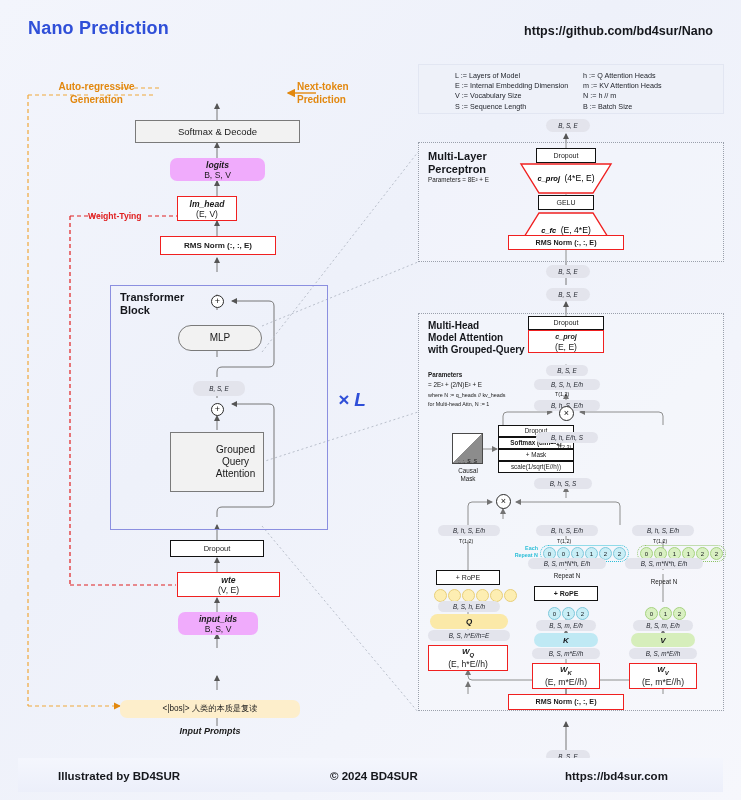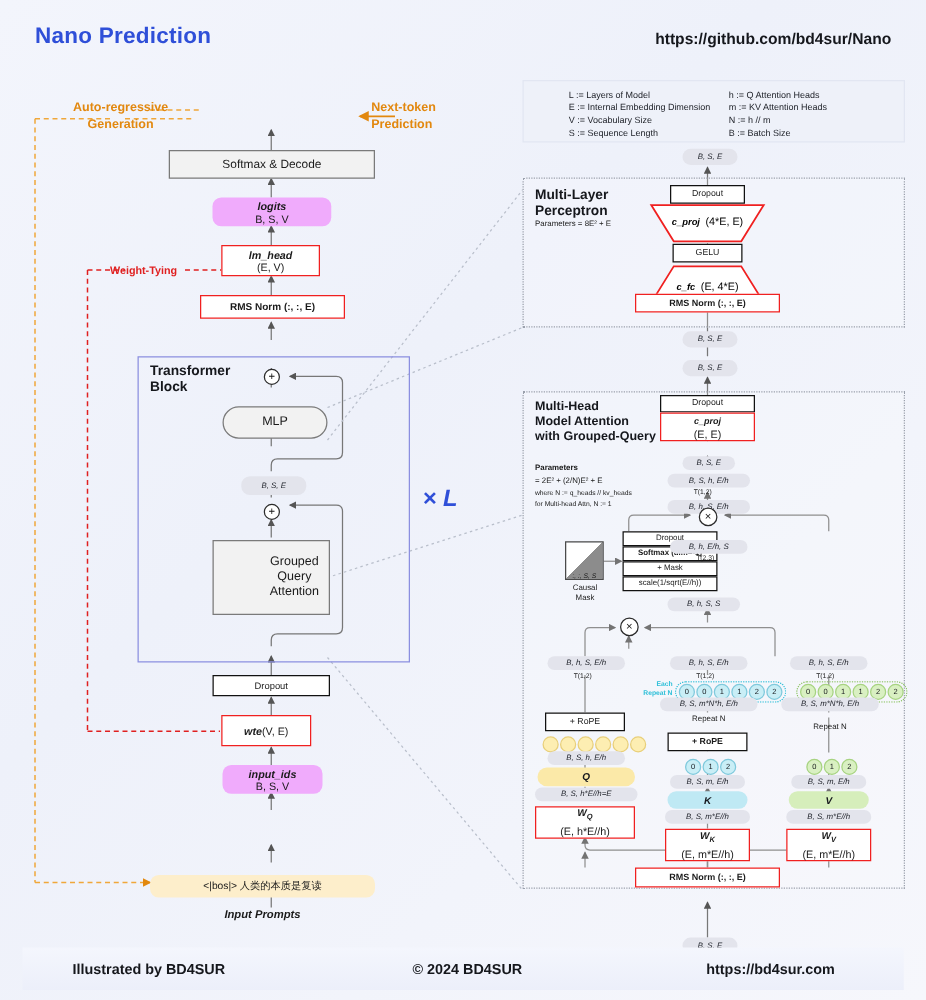--- a/index.html
+++ b/index.html
@@ -270,21 +270,21 @@
     <span class="lbl" style="font-size:9.5px;">Softmax &amp; Decode</span>
   </div>
 
   <div class="abs box grey" style="left:170px;top:158px;width:95px;height:23px;flex-direction:column;">
     <span class="lbl ital">logits</span>
     <span class="lbl sub">B, S, V</span>
   </div>
 
   <div class="abs tx rd" style="left:88px;top:211px;">Weight-Tying</div>
 
-  <div class="abs box red" style="left:177px;top:196px;width:79px;height:25px;flex-direction:column;">
+  <div class="abs box red" style="left:177px;top:196px;width:60px;height:25px;flex-direction:column;">
     <span class="lbl ital">lm_head</span>
     <span class="lbl sub">(E, V)</span>
   </div>
 
   <div class="abs box red" style="left:160px;top:236px;width:116px;height:19px;">
     <span class="lbl" style="font-weight:bold;font-size:8px;">RMS Norm (:, :, E)</span>
   </div>
 
   <div class="abs box lavender" style="left:110px;top:285px;width:218px;height:245px;"></div>
   <div class="abs tx hd" style="left:120px;top:291px;white-space:pre-line;">Transformer
@@ -304,21 +304,21 @@
   <div class="abs box" style="left:170px;top:432px;width:94px;height:60px;">
     <span class="lbl" style="font-size:10px;line-height:12px;white-space:pre-line;margin-left:37px;">Grouped
 Query
 Attention</span>
   </div>
 
   <div class="abs box white" style="left:170px;top:540px;width:94px;height:17px;">
     <span class="lbl" style="font-size:7.5px;">Dropout</span>
   </div>
 
-  <div class="abs box red" style="left:177px;top:572px;width:72px;height:25px;flex-direction:row;">
+  <div class="abs box red" style="left:177px;top:572px;width:103px;height:25px;flex-direction:column;">
     <span class="lbl ital">wte</span>
     <span class="lbl sub">(V, E)</span>
   </div>
 
   <div class="abs box grey" style="left:178px;top:612px;width:80px;height:23px;flex-direction:column;">
     <span class="lbl ital">input_ids</span>
     <span class="lbl sub">B, S, V</span>
   </div>
 
 

